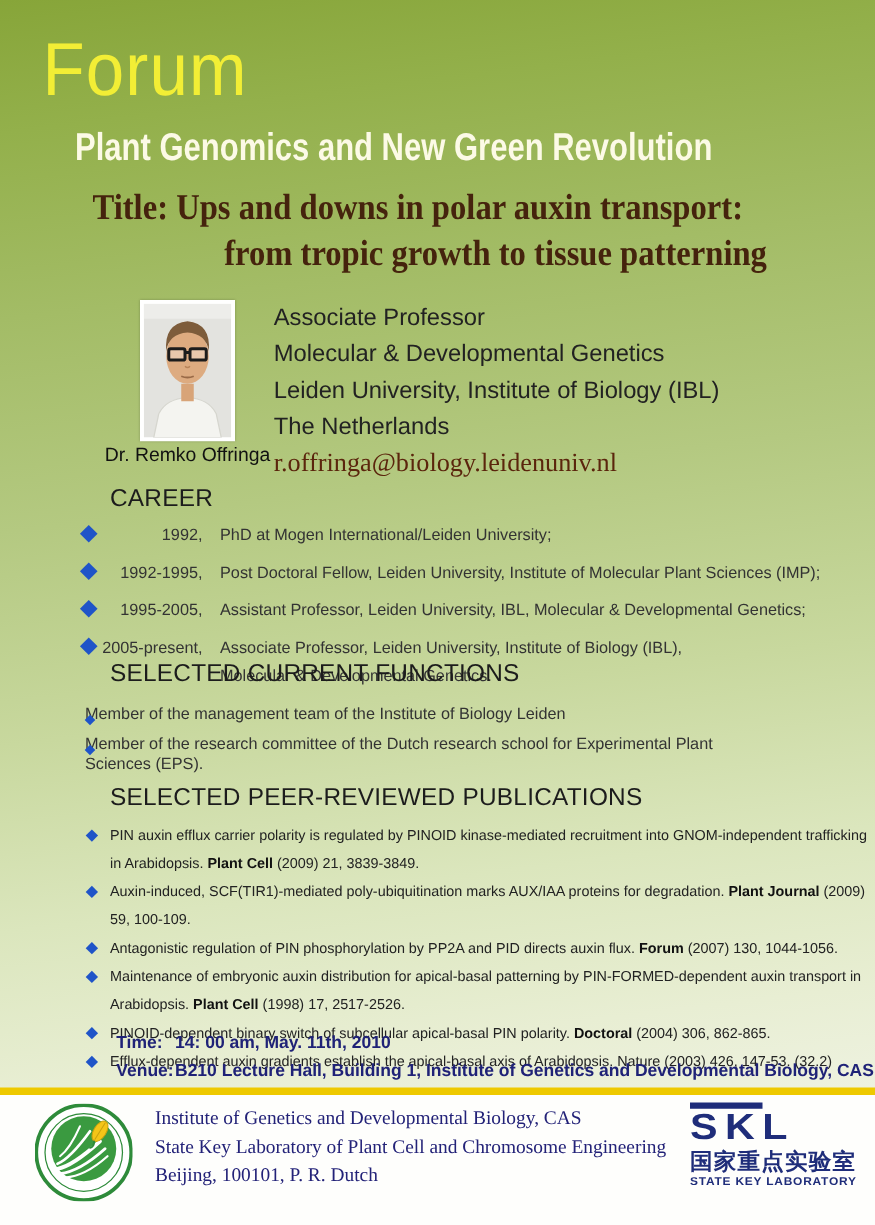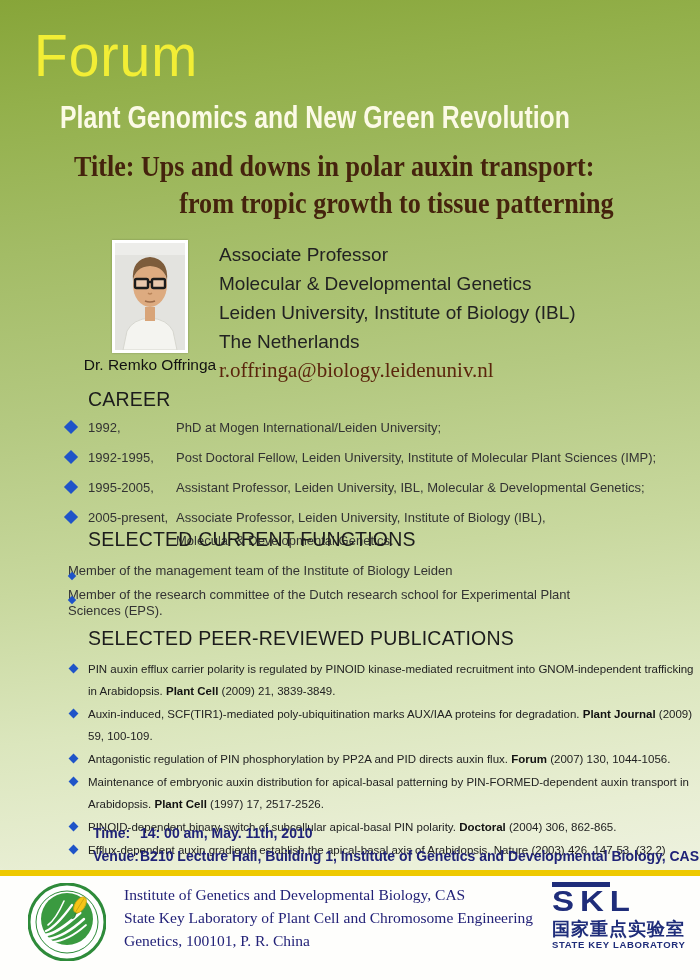--- a/index.html
+++ b/index.html
@@ -31,21 +31,21 @@
   .photo svg{display:block;}
   .photo-caption{position:absolute;left:52px;top:356px;width:196px;text-align:center;
     font-size:15.5px;color:#111;}
   .profile-lines{position:absolute;left:219px;top:240px;font-size:19px;line-height:29px;color:#222;}
   .profile-lines .email{font-family:"Liberation Serif","DejaVu Serif",serif;font-size:21px;color:#5b250c;}
   
   .sec-heading{font-size:19.5px;color:#1c1c1c;letter-spacing:.2px;}
   .career{position:absolute;left:0;top:388px;width:700px;}
   .career .sec-heading{margin-left:88px;margin-bottom:9px;}
   .career-item{position:relative;padding-left:176px;min-height:23px;font-size:13px;color:#333;line-height:16px;margin-bottom:7px;}
-  .career-item .year{position:absolute;left:88px;top:0;width:90px;}
+  .career-item .year{position:absolute;left:72px;top:0;width:90px;text-align:right;}
   .career-item .desc2{margin-top:7px;}
   .dm{position:absolute;background:#1f54c8;transform:rotate(45deg);}
   .career-item .dm{left:66px;top:2px;width:10px;height:10px;}
   .functions{position:absolute;left:0;top:528px;width:588px;}
   .functions .sec-heading{margin-left:88px;margin-bottom:12px;}
   .func-item{position:relative;padding-left:68px;font-size:13px;color:#333;line-height:16px;margin-bottom:8px;}
   .func-item .dm{left:69px;top:10px;width:6px;height:6px;}
   .pubs{position:absolute;left:0;top:627px;width:700px;}
   .pubs .sec-heading{margin-left:88px;margin-bottom:8px;}
   .pub-item{position:relative;margin-left:68px;width:612px;padding-left:20px;
@@ -152,21 +152,21 @@
     <div class="pub-item">
       <span class="dm"></span><span>PIN auxin efflux carrier polarity is regulated by PINOID kinase-mediated recruitment into GNOM-independent trafficking in Arabidopsis. </span><span class="journal">Plant Cell</span><span> (2009) 21, 3839-3849.</span>
     </div>
     <div class="pub-item">
       <span class="dm"></span><span>Auxin-induced, SCF(TIR1)-mediated poly-ubiquitination marks AUX/IAA proteins for degradation. </span><span class="journal">Plant Journal</span><span> (2009) 59, 100-109.</span>
     </div>
     <div class="pub-item">
       <span class="dm"></span><span>Antagonistic regulation of PIN phosphorylation by PP2A and PID directs auxin flux. </span><span class="journal">Forum</span><span> (2007) 130, 1044-1056.</span>
     </div>
     <div class="pub-item">
-      <span class="dm"></span><span>Maintenance of embryonic auxin distribution for apical-basal patterning by PIN-FORMED-dependent auxin transport in Arabidopsis. </span><span class="journal">Plant Cell</span><span> (1997) 17, 2517-2526.</span>
+      <span class="dm"></span><span>Maintenance of embryonic auxin distribution for apical-basal patterning by PIN-FORMED-dependent auxin transport in Arabidopsis. </span><span class="journal">Plant Cell</span><span> (1998) 17, 2517-2526.</span>
     </div>
     <div class="pub-item">
       <span class="dm"></span><span>PINOID-dependent binary switch of subcellular apical-basal PIN polarity. </span><span class="journal">Doctoral</span><span> (2004) 306, 862-865.</span>
     </div>
     <div class="pub-item">
       <span class="dm"></span><span>Efflux-dependent auxin gradients establish the apical-basal axis of Arabidopsis. Nature (2003) 426, 147-53. (32.2)</span><span class="journal"></span><span></span>
     </div>
   </div>
 
   <div class="event">
@@ -199,21 +199,21 @@
           <ellipse cx="52" cy="22" rx="5" ry="9" fill="#f5c518" stroke="#caa20e" stroke-width="0.8"></ellipse>
           <line x1="52" y1="14" x2="52" y2="30" stroke="#caa20e" stroke-width="0.8"></line>
           <path d="M52 31 q3 4 0 7" stroke="#2e8b3a" stroke-width="1.5" fill="none"></path>
         </g>
         <path d="M14 30 A27 27 0 0 1 64 30" fill="none" stroke="#2e8b3a" stroke-width="0.01"></path>
       </svg>
     </div>
     <div class="org-text">
       <div>Institute of Genetics and Developmental Biology, CAS</div>
       <div>State Key Laboratory of Plant Cell and Chromosome Engineering</div>
-      <div>Genetics, 100101, P. R. China</div>
+      <div>Beijing, 100101, P. R. Dutch</div>
     </div>
     <div class="skl">
       <div class="bar"></div>
       <div class="acronym">SKL</div>
       <div class="cn">国家重点实验室</div>
       <div class="en">STATE KEY LABORATORY</div>
     </div>
   </div>
 </div>
 

